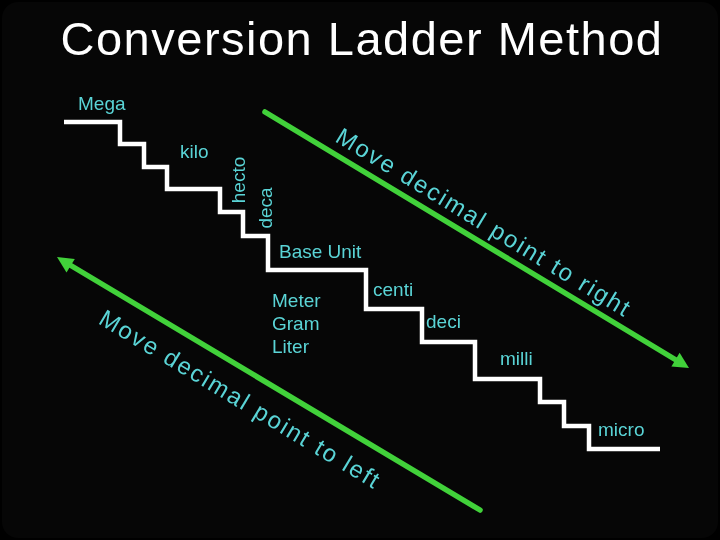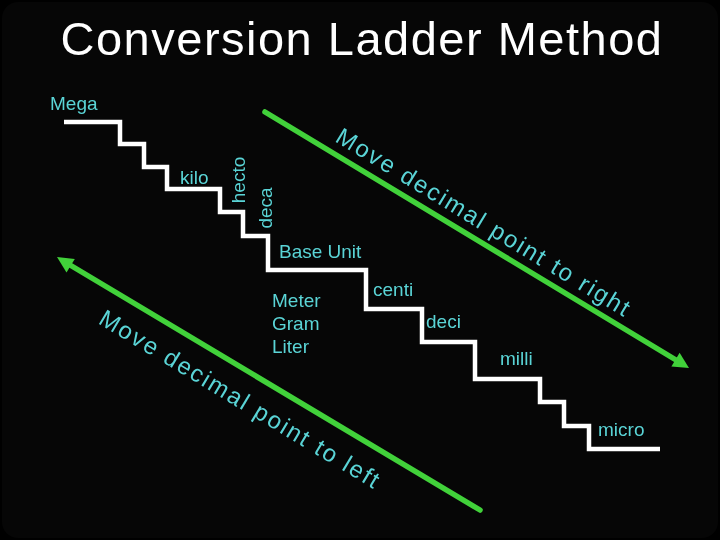--- a/index.html
+++ b/index.html
@@ -29,22 +29,22 @@
   }
   .arrow-text{
     color:var(--label-cyan,#5ad4d6);
     font-size:24px;letter-spacing:2px;line-height:1.1;
     transform-origin:left top;
   }
   #move-right-text{left:343px;top:121px;transform:rotate(31.3deg);}
   #move-left-text{left:106px;top:303px;transform:rotate(31deg);}
   #diagram-svg{position:absolute;left:0;top:0;}
   
-  #lbl-mega{left:48px;top:92px;}
-  #lbl-kilo{left:178px;top:166px;}
+  #lbl-mega{left:76px;top:92px;}
+  #lbl-kilo{left:178px;top:140px;}
   #lbl-hecto{left:237px;top:178px;}
   #lbl-deca{left:264px;top:206px;}
   #lbl-base{left:277px;top:240px;}
   #lbl-deci{left:371px;top:278px;}
   #lbl-centi{left:424px;top:310px;}
   #lbl-milli{left:498px;top:347px;}
   #lbl-micro{left:596px;top:418px;}
 </style>
 </head>
 <body>

